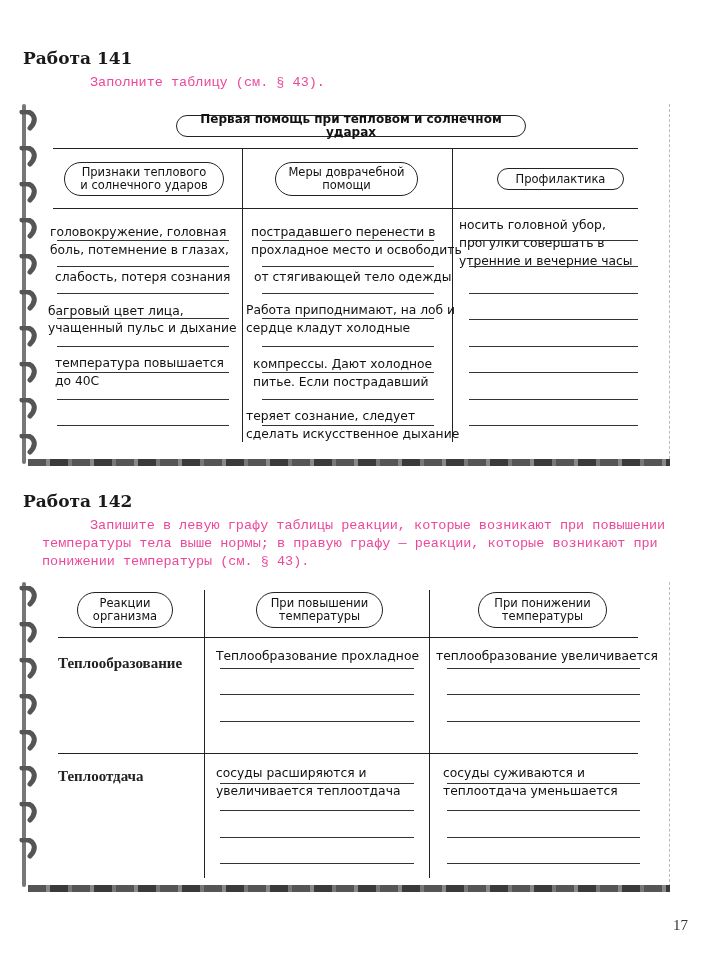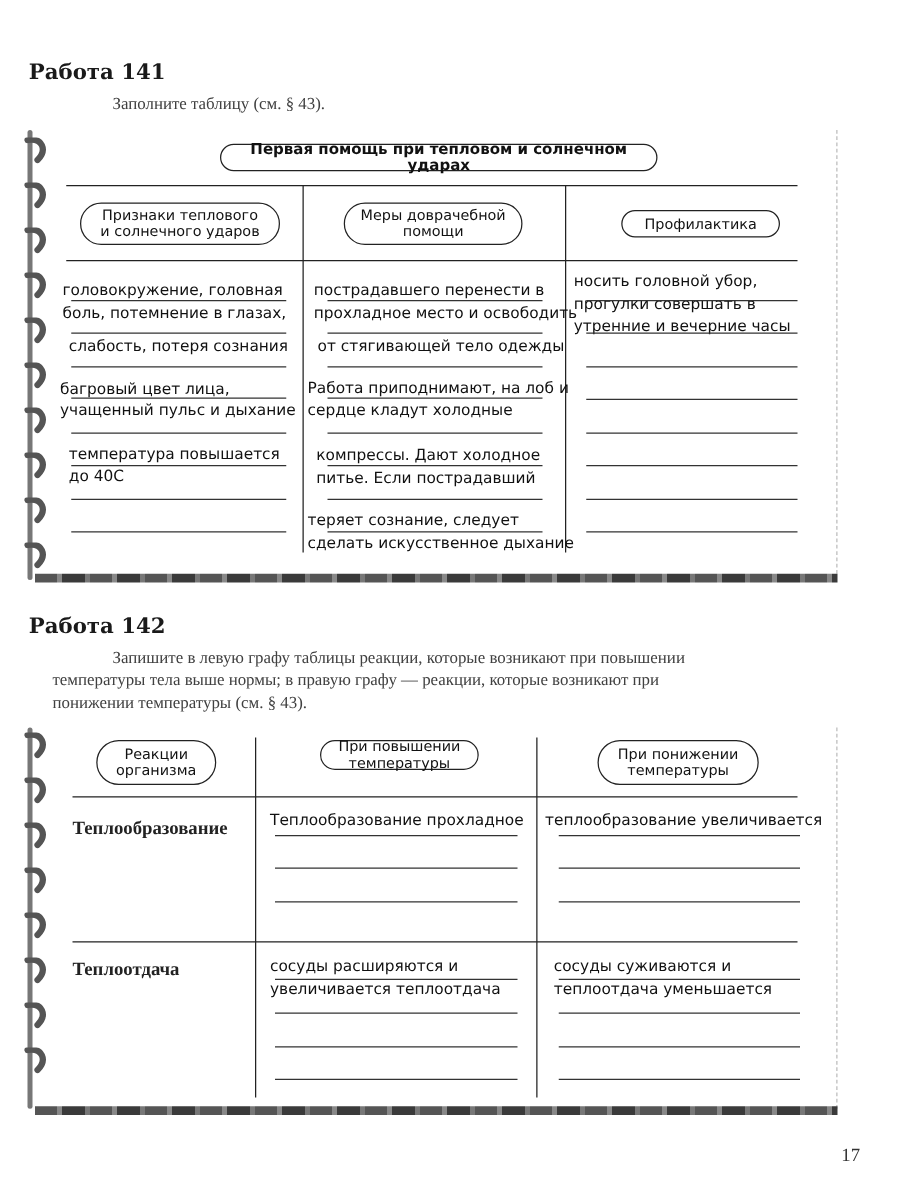--- a/index.html
+++ b/index.html
@@ -1,20 +1,20 @@
 <!DOCTYPE html>
 <html><head>
 <meta charset="utf-8">
 <style>
   * { box-sizing: border-box; margin: 0; padding: 0; }
   html, body { width: 721px; height: 957px; background: #ffffff; overflow: hidden; }
   body { position: relative; font-family: "Liberation Sans", sans-serif; color: #111; }
 
   .heading { position: absolute; font-family: "DejaVu Serif", serif; font-weight: bold; font-size: 17px; color: #1a1a1a; }
-  .instr { position: absolute; font-family: Liberation Serif, serif; font-size: 13.5px; color: #404040; line-height: 18px; }
+  .instr { position: absolute; font-family: Liberation Mono, monospace; font-size: 13.5px; color: #ec4899; line-height: 18px; }
 
   .card { position: absolute; background: #fff; }
   .card .bottom-edge { position: absolute; left: 0; right: 0; height: 7px;
     background: repeating-linear-gradient(90deg, #555 0 18px, #888 18px 22px, #3a3a3a 22px 40px, #777 40px 44px); }
   .card .right-edge { position: absolute; top: 0; width: 0; border-right: 1px dashed #bbb; }
 
   .rings { position: absolute; width: 26px; }
   .ring { position: absolute; left: 2px; width: 22px; height: 22px; }
   .spine { position: absolute; left: 6px; width: 4px; background: #777; border-radius: 2px; }
 
@@ -184,21 +184,21 @@
 
 <div class="hline" style="left:58px; top:637px; width:580px;"></div>
 <div class="hline" style="left:58px; top:753px; width:580px;"></div>
 <div class="vline" style="left:204px; top:590px; height:288px;"></div>
 <div class="vline" style="left:429px; top:590px; height:288px;"></div>
 
 <div class="pill" style="left:77px; top:592px; width:96px; height:36px; flex-direction:column;">
   <span>Реакции</span>
   <span>организма</span>
 </div>
-<div class="pill" style="left:256px; top:592px; width:127px; height:24px; flex-direction:column;">
+<div class="pill" style="left:256px; top:592px; width:127px; height:36px; flex-direction:column;">
   <span>При повышении</span>
   <span>температуры</span>
 </div>
 <div class="pill" style="left:478px; top:592px; width:129px; height:36px; flex-direction:column;">
   <span>При понижении</span>
   <span>температуры</span>
 </div>
 
 <div class="rowlabel" style="left:58px; top:655px;">Теплообразование</div>
 <div class="ans" style="left:216px; top:649px;">Теплообразование прохладное</div>

